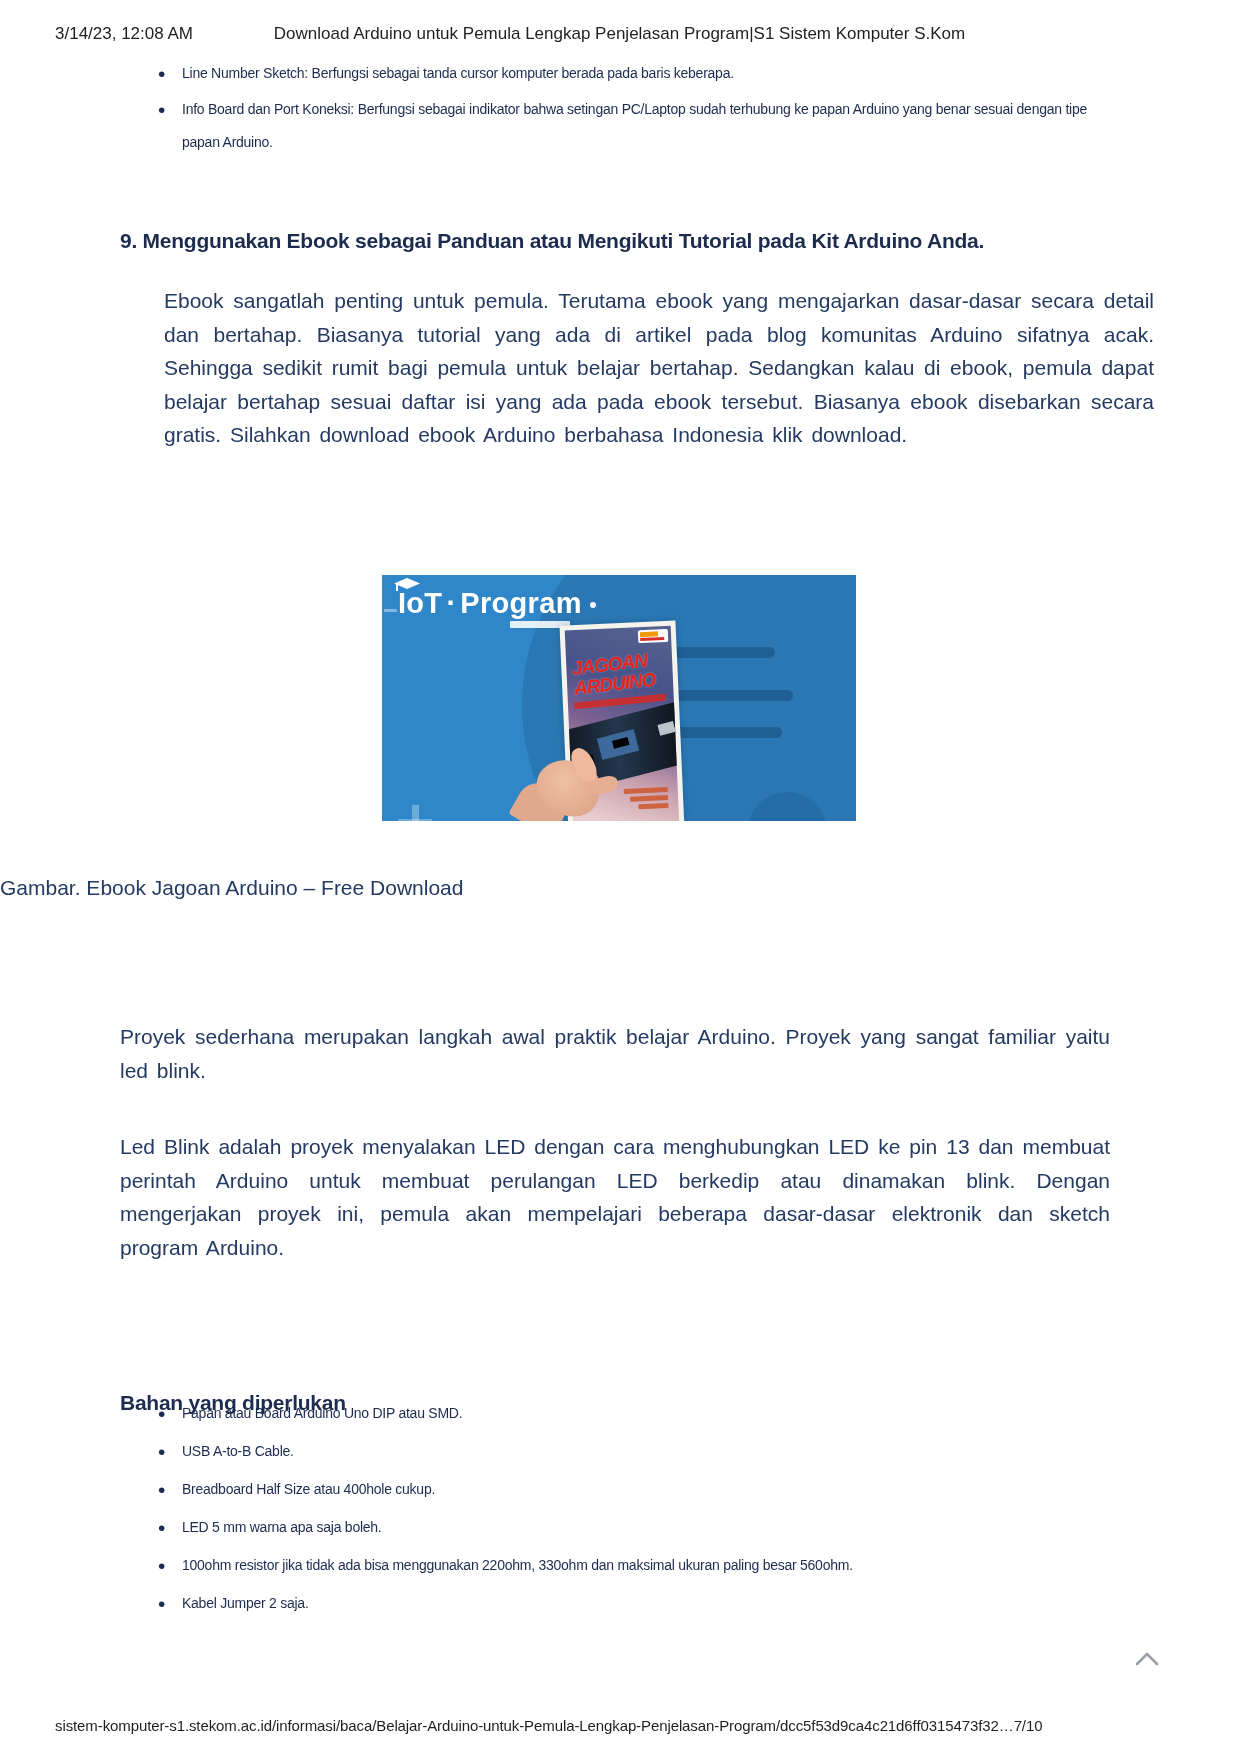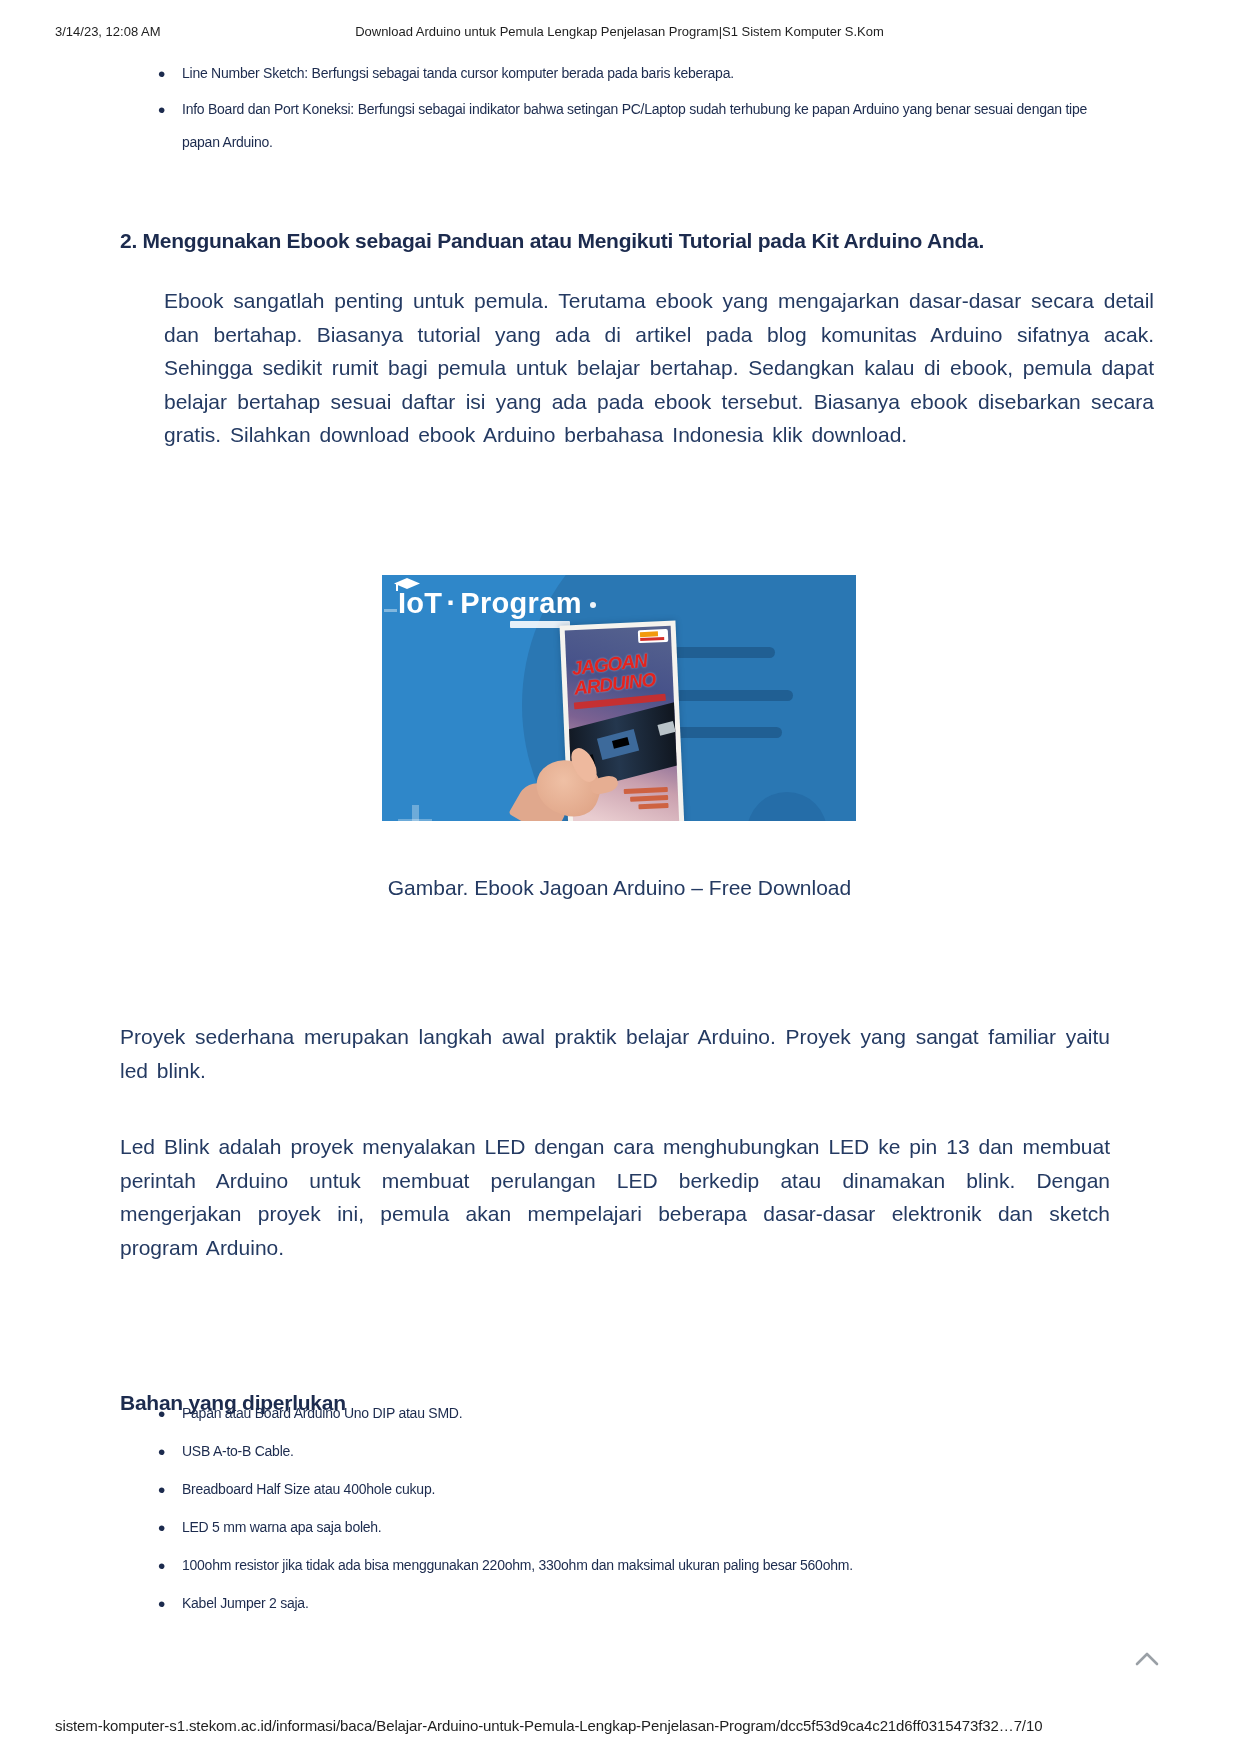--- a/index.html
+++ b/index.html
@@ -5,21 +5,21 @@
   * { margin:0; padding:0; box-sizing:border-box; }
   html,body { background:#fff; }
   .page {
     position:relative; width:1239px; height:1754px; margin:0 auto;
     background:#fff; overflow:hidden;
     font-family:"Liberation Sans", sans-serif;
   }
 
   
   .hdr { position:absolute; top:24px; left:55px; right:55px; height:22px;
-         font-size:13px; color:#1f1f1f; }
+         font-size:17px; color:#1f1f1f; }
   .hdr-date  { position:absolute; left:0; top:0; }
   .hdr-title { position:absolute; left:0; right:0; top:0; text-align:center; }
   .ftr { position:absolute; top:1717px; left:55px; right:55px;
          display:flex; justify-content:flex-start; font-size:15px; color:#1f1f1f;
          letter-spacing:-0.1px; }
 
   
   .blk { position:absolute; left:120px; width:1000px; }
   .lato { color:#1c2b4e; letter-spacing:-0.25px; }
   ul.doc-list { list-style:none; }
@@ -33,21 +33,21 @@
   ul.doc-list.mats li { margin-bottom:5px; }
   h2.doc-h {
     font-size:21px; line-height:30px; font-weight:bold;
     color:#1c2b4e; letter-spacing:-0.25px;
   }
   p.body-p {
     font-size:21px; line-height:33.5px; color:#243a62;
     text-align:justify; word-spacing:3px; width:990px;
   }
   .fig-caption {
-    position:absolute; left:0; width:1239px; text-align:center;
+    position:absolute; left:0; width:1239px; text-align:left;
     font-size:21px; color:#243a62;
   }
 
   
   .banner {
     position:absolute; left:382px; top:575px; width:474px; height:246px;
     background:#2f87c9; overflow:hidden;
   }
   .bn-circle { position:absolute; border-radius:50%; }
   .bn-circle.big   { left:140px; top:-85px; width:430px; height:430px; background:#2a77b3; }
@@ -142,21 +142,21 @@
   <div class="hdr">
     <span class="hdr-date">3/14/23, 12:08 AM</span>
     <span class="hdr-title">Download Arduino untuk Pemula Lengkap Penjelasan Program|S1 Sistem Komputer S.Kom</span>
   </div>
 
   <ul class="blk doc-list lato" id="intro-list">
     <li>Line Number Sketch: Berfungsi sebagai tanda cursor komputer berada pada baris keberapa.</li>
     <li>Info Board dan Port Koneksi: Berfungsi sebagai indikator bahwa setingan PC/Laptop sudah terhubung ke papan Arduino yang benar sesuai dengan tipe papan Arduino.</li>
   </ul>
 
-  <h2 class="blk doc-h" id="h-sec5">2. Menggunakan Ebook sebagai Panduan atau Mengikuti Tutorial pada Kit Arduino Anda.</h2>
+  <h2 class="blk doc-h" id="h-sec5">9. Menggunakan Ebook sebagai Panduan atau Mengikuti Tutorial pada Kit Arduino Anda.</h2>
   <p class="blk body-p" id="p-sec5">Ebook sangatlah penting untuk pemula. Terutama ebook yang mengajarkan dasar-dasar secara detail dan bertahap. Biasanya tutorial yang ada di artikel pada blog komunitas Arduino sifatnya acak. Sehingga sedikit rumit bagi pemula untuk belajar bertahap. Sedangkan kalau di ebook, pemula dapat belajar bertahap sesuai daftar isi yang ada pada ebook tersebut. Biasanya ebook disebarkan secara gratis. Silahkan download ebook Arduino berbahasa Indonesia klik download.</p>
 
   <div class="banner">
     <div class="bn-circle big"></div>
     <div class="bn-circle small"></div>
     <div class="bn-bar b1"></div>
     <div class="bn-bar b2"></div>
     <div class="bn-bar b3"></div>
 
     <div class="bn-logo">

